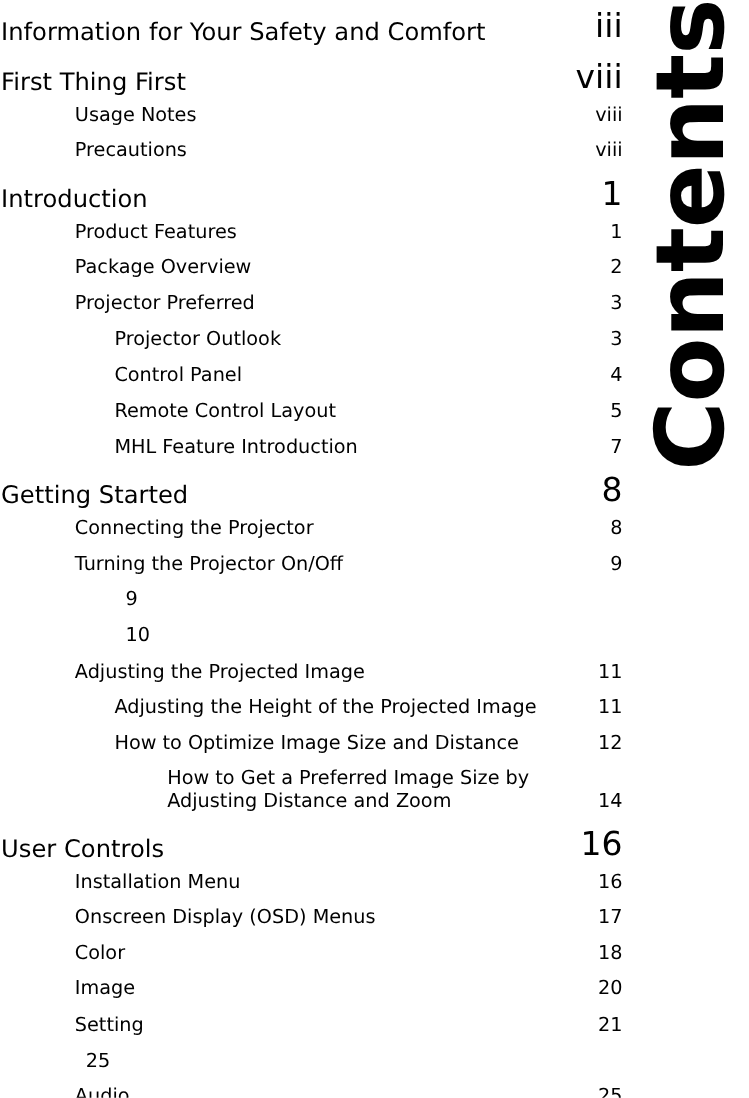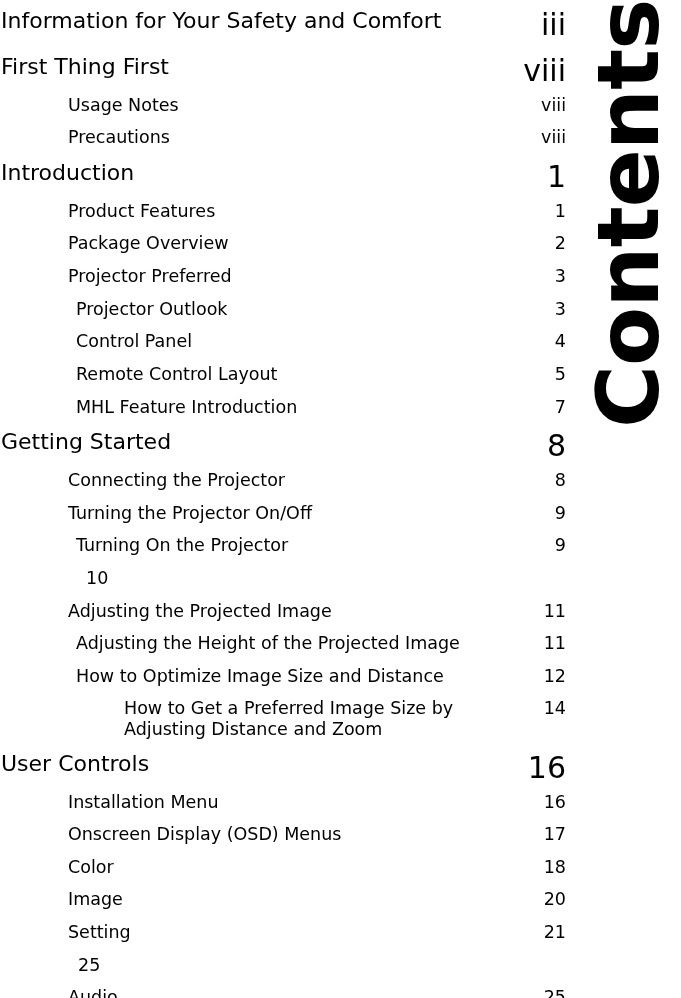--- a/index.html
+++ b/index.html
@@ -44,20 +44,21 @@
   #toc {
     position: absolute;
     left: 0;
     top: 0;
     width: 566px;
     padding-top: 4px;
   }
 
   .row {
     display: flex;
+    align-items: flex-end;
     width: 100%;
     box-sizing: border-box;
   }
   .row .title {
     flex: 1 1 auto;
     min-width: 0;
   }
   .row .page {
     flex: 0 0 auto;
     text-align: right;
@@ -84,21 +85,21 @@
     padding-left: 68px;
   }
   .lvl2 .page { font-size: 17.5px; }
 
   
   .lvl3 {
     font-size: 17.5px;
     line-height: 1.18;
     margin-top: 0px;
     margin-bottom: 12px;
-    padding-left: 76px;
+    padding-left: 104px;
   }
   .lvl3 .page { font-size: 17.5px; }
 
   
   .wrap .title { white-space: normal; margin-left: 48px; }
   .wrap { margin-bottom: 10px; }
 
   .first-row { margin-top: 4px; }
 </style>
 </head>
@@ -163,21 +164,20 @@
     </div>
     <div class="row lvl2">
       <span class="title">Connecting the Projector</span>
       <span class="page">8</span>
     </div>
     <div class="row lvl2">
       <span class="title">Turning the Projector On/Off</span>
       <span class="page">9</span>
     </div>
     <div class="row lvl3">
-      <span class="title">Turning On the Projector</span>
       <span class="page">9</span>
     </div>
     <div class="row lvl3">
       <span class="page">10</span>
     </div>
     <div class="row lvl2">
       <span class="title">Adjusting the Projected Image</span>
       <span class="page">11</span>
     </div>
     <div class="row lvl3">

